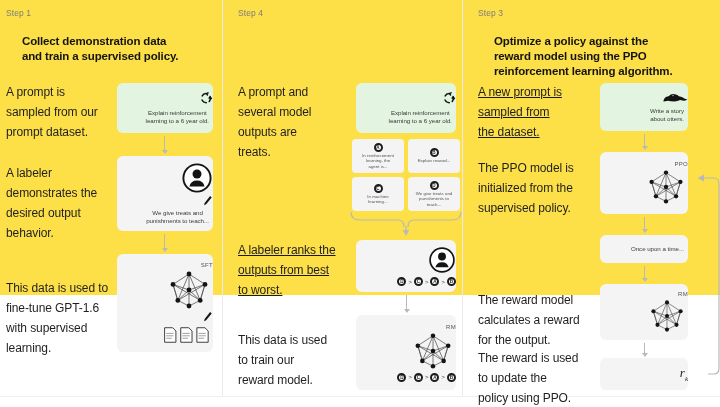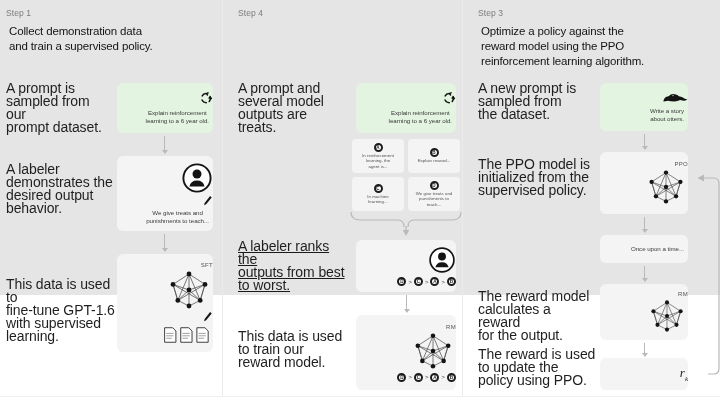--- a/index.html
+++ b/index.html
@@ -4,46 +4,46 @@
 <title>RLHF Training Diagram</title>
 <style>
   html,body{margin:0;padding:0;}
   body{
     width:720px;height:407px;overflow:hidden;
     background:#ffffff;
     font-family:"Liberation Sans", sans-serif;
     color:#1a1a1a;
     -webkit-font-smoothing:antialiased;
   }
-  .board{position:relative;width:720px;height:295px;background:#e5e5e5;}
+  .board{position:relative;width:720px;height:295px;background:#fde047;}
 
   
   .divider{position:absolute;top:0;width:1px;height:396px;background:#eceaea;}
   .divider.d1{left:222px;}
   .divider.d2{left:462px;}
   .hrule{position:absolute;left:0;top:396px;width:720px;height:1px;background:#f0eeee;}
 
   .col{position:absolute;top:0;height:407px;box-sizing:border-box;}
   .col1{left:0;width:222px;padding:8px 12px 0 6px;}
   .col2{left:223px;width:239px;padding:8px 12px 0 15px;}
   .col3{left:463px;width:257px;padding:8px 10px 0 15px;}
 
   .step-label{
     font-size:8.5px;color:#7c7c7c;letter-spacing:.1px;
     margin:0 0 6px 0;font-weight:400;
   }
   .step-title{
-    font-size:11.5px;line-height:15px;font-weight:normal;color:#141414;
-    letter-spacing:-.15px;margin:3px;
+    font-size:11.5px;line-height:15px;font-weight:bold;color:#141414;
+    letter-spacing:-.15px;margin:16px;
   }
 
   
   .row{position:absolute;display:flex;}
   .blurb{
-    font-size:14px;line-height:13px;color:#1f1f1f;
+    font-size:12px;line-height:20px;color:#1f1f1f;
     letter-spacing:-.1px;
   }
 
   
   .card{
     background:#f4f4f4;border-radius:6px;
     display:flex;flex-direction:column;align-items:flex-end;justify-content:center;
     box-sizing:border-box;
   }
   .card.green{background:#e3f5e1;}
@@ -318,21 +318,21 @@
     </div>
   </div>
 
   <div class="col col3">
     <div class="step-label">Step 3</div>
     <div class="step-title" style="white-space:pre-line">Optimize a policy against the
 reward model using the PPO
 reinforcement learning algorithm.</div>
   </div>
 
-  <div class="row" style="left:478px;top:82px;width:112px;">
+  <div class="row" style="left:478px;top:82px;width:112px;text-decoration:underline;">
     <div class="blurb" style="white-space:pre-line">A new prompt is
 sampled from
 the dataset.</div>
   </div>
   <div class="row" style="left:478px;top:158px;width:118px;">
     <div class="blurb" style="white-space:pre-line">The PPO model is
 initialized from the
 supervised policy.</div>
   </div>
   <div class="row" style="left:478px;top:290px;width:118px;">

